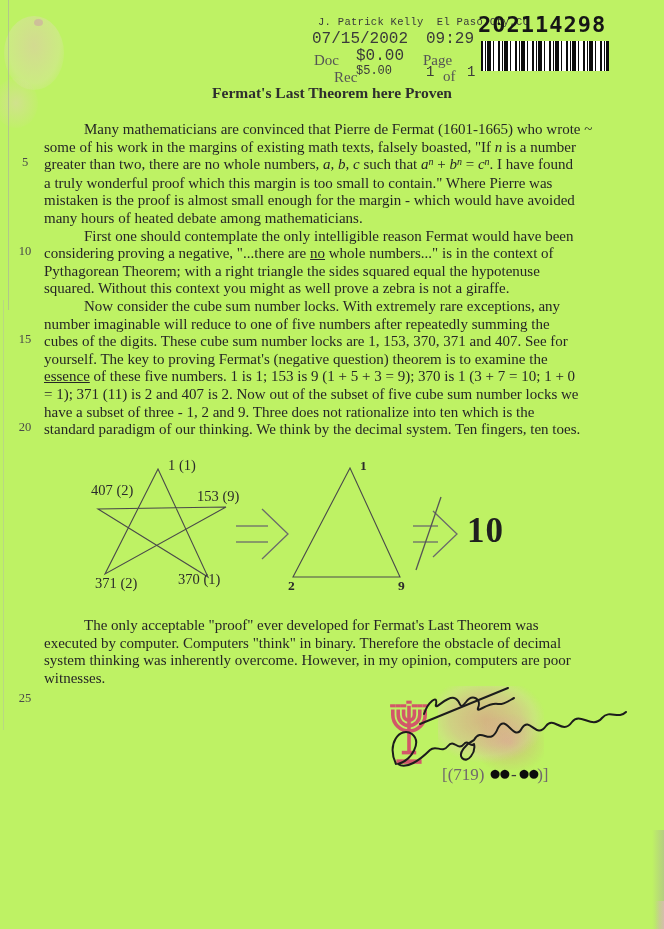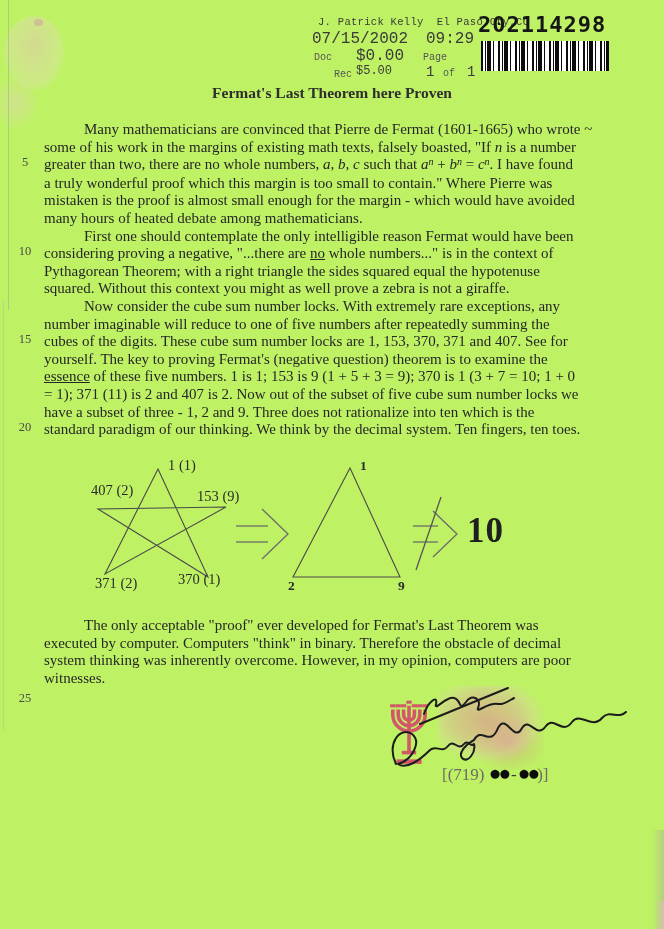--- a/index.html
+++ b/index.html
@@ -19,21 +19,21 @@
   .edge-line{left:8px;top:0;width:1px;height:310px;background:rgba(165,165,165,.55);}
   .edge-line2{left:3px;top:300px;width:1px;height:430px;background:rgba(178,178,178,.4);}
   .right-shadow{right:0;top:830px;width:12px;height:99px;background:linear-gradient(90deg,rgba(0,0,0,0),rgba(168,162,165,.45));}
   .corner-pink{right:0;bottom:0;width:9px;height:28px;background:linear-gradient(90deg,rgba(0,0,0,0),rgba(233,180,200,.6));}
 
   
   .stamp{left:308px;top:12px;width:350px;height:78px;font-family:"Liberation Mono", monospace;color:#3a3a3a;}
   .stamp .clerk{left:10px;top:4px;font-size:10.5px;letter-spacing:.3px;white-space:pre;}
   .stamp .date{left:4px;top:18px;font-size:16px;}
   .stamp .time{left:118px;top:18px;font-size:16px;}
-  .stamp .lab{font-size:10px;color:#555;}
+  .stamp .lab{font-size:15px;color:#555;font-family:Liberation Serif, serif;}
   .stamp .doc-lab{left:6px;top:40px;}
   .stamp .doc-fee{left:48px;top:35px;font-size:16px;}
   .stamp .page-lab{left:115px;top:40px;}
   .stamp .rec-lab{left:6px;top:57px;padding-left:20px;}
   .stamp .rec-fee{left:48px;top:52px;font-size:12px;}
   .stamp .pnum{left:118px;top:52px;font-size:14px;}
   .stamp .of-lab{left:135px;top:56px;}
   .stamp .ptot{left:159px;top:52px;font-size:14px;}
   .stamp .recnum{left:170px;top:0px;font-size:22px;font-weight:700;letter-spacing:1px;color:#161616;
     font-family:"DejaVu Sans Mono", monospace;}

